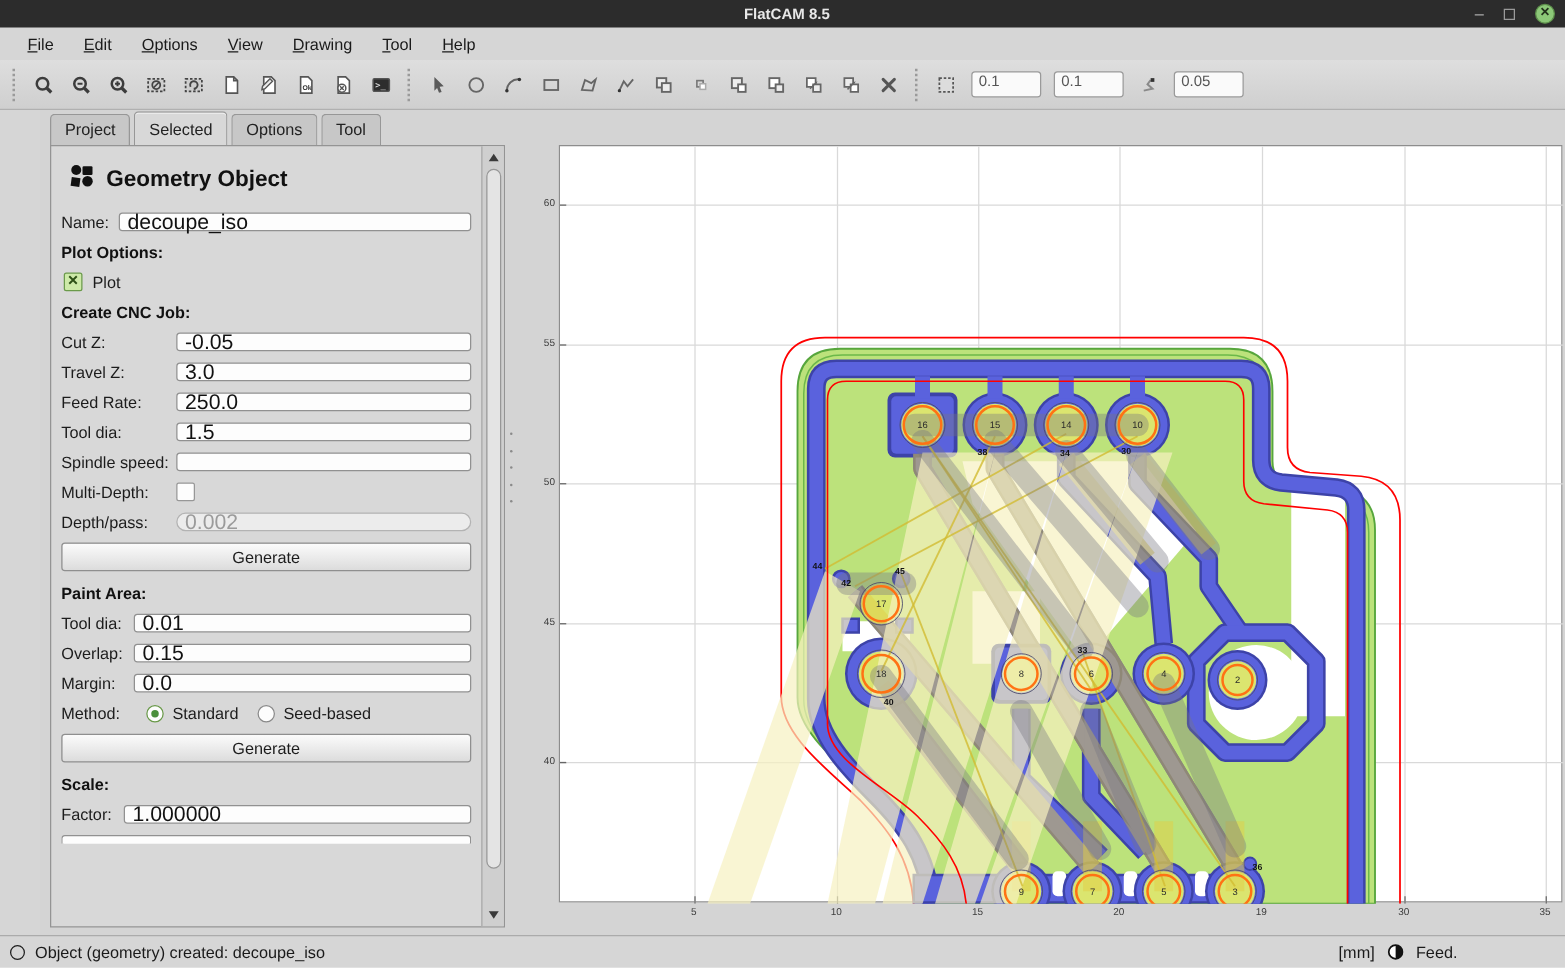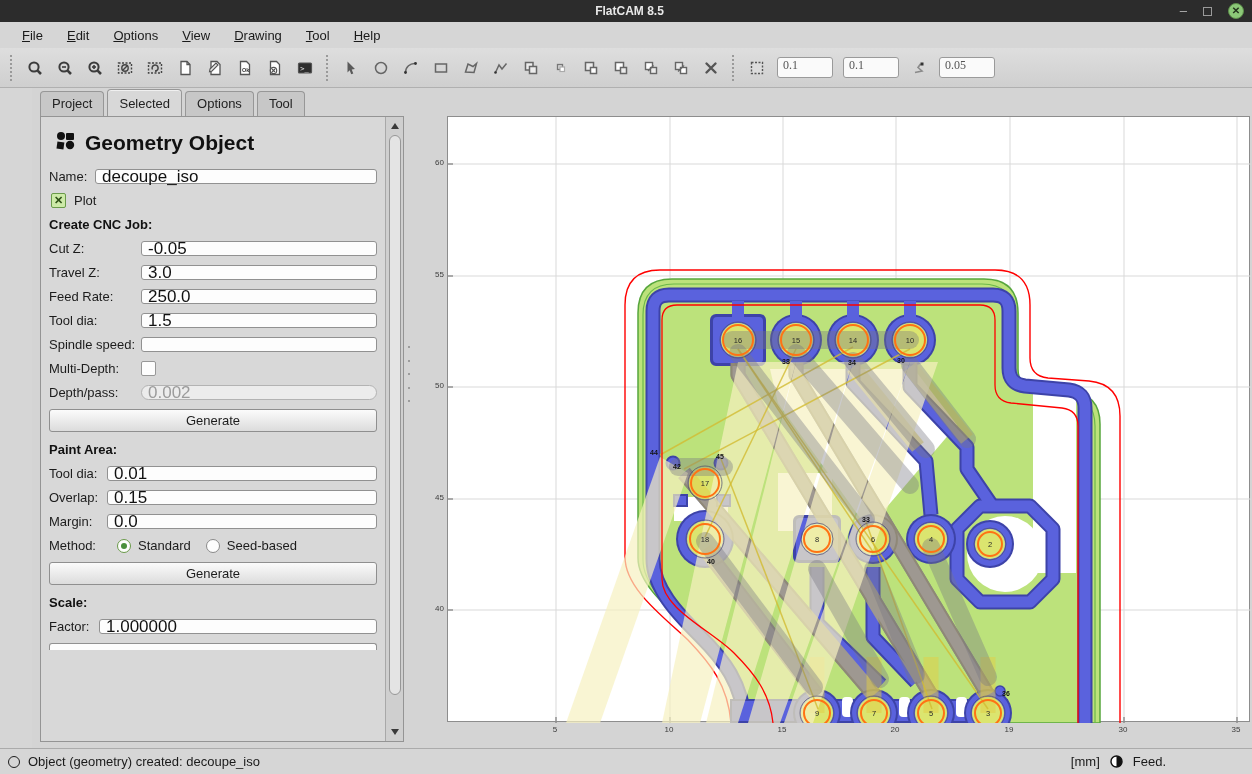--- a/index.html
+++ b/index.html
@@ -20,35 +20,35 @@
   .menubar { height:26px; background:#d6d6d6; display:flex; align-items:center; padding-left:12px; gap:4px; }
   .menu-item { font-size:13px; color:#1a1a1a; padding:3px 10px; }
   .menu-item u { text-decoration:underline; }
 
   
   .toolbar { height:40px; background:linear-gradient(#dedede,#cfcfcf); border-bottom:1px solid #b0b0b0;
              display:flex; align-items:center; padding:0 4px; }
   .tb-sep { width:4px; height:26px; border-left:2px dotted #9a9a9a; margin:0 6px; }
   .tb-btn { width:30px; height:28px; display:flex; align-items:center; justify-content:center; border-radius:3px; }
   .tb-input { width:56px; height:21px; border:1px solid #9a9a9a; border-radius:3px; background:#fafafa;
-              font-size:12px; color:#555; padding:0 5px; font-family:Liberation Serif, serif; margin:0 5px; }
+              font-size:12px; color:#555; padding:0 5px; font-family:Liberation Sans, sans-serif; margin:0 5px; }
 
   
   .content { position:absolute; left:0; top:88px; width:1252px; height:660px; background:#d4d4d4;margin-left:32px; }
   .tabs { position:absolute; left:8px; top:0px; display:flex; align-items:flex-end; height:28px; }
   .tab { font-size:13px; color:#222; background:#c7c7c7; border:1px solid #979797; border-bottom:none;
          border-radius:4px 4px 0 0; padding:4px 11px 5px; margin-right:3px; }
   .tab.active { background:#d8d8d8; padding-top:6px; font-weight:normal; box-shadow:inset 0 1px 0 #f0f0f0; position:relative; z-index:3; }
 
   
   .panel-frame { position:absolute; left:8px; top:28px; width:364px; height:626px; border:1px solid #949494;
                  background:#d8d8d8; display:flex; }
   .panel-scroll { flex:1; padding:6px 8px 0 8px; overflow:hidden; }
   .panel-title-row { display:flex; align-items:center; gap:8px; margin:8px 0 14px 6px; }
-  .panel-title { font-size:21px; font-weight:bold; color:#111; }
+  .panel-title { font-size:18px; font-weight:bold; color:#111; }
   .row { display:flex; align-items:center; margin-bottom:9px; }
   .row label { font-size:13px; color:#1c1c1c; }
   .field { height:15px; border:1px solid #919191; border-radius:3px; background:#fdfdfd; flex:1;
            font-size:17px; color:#111; padding:0 6px; display:flex; align-items:center; }
   .field.disabled { background:#ececec; color:#9b9b9b; border-color:#b3b3b3;border-radius:10px; }
   .sec-header { font-size:13px; font-weight:bold; color:#111; margin:6px 0 9px 0; }
   .gen-btn { height:23px; border:1px solid #8f8f8f; border-radius:3px; background:linear-gradient(#fbfbfb,#dcdcdc);
              font-size:13px; color:#1c1c1c; display:flex; align-items:center; justify-content:center; margin:2px 0 10px 0; }
   .chk { width:15px; height:15px; border:1px solid #6a9a4a; background:#cdeaa8; border-radius:2px; color:#2d5016;
          font-size:11px; line-height:13px; text-align:center; font-weight:bold; }
@@ -293,20 +293,21 @@
               <rect x="2" y="11" width="7" height="7" fill="#111" transform="rotate(8 5 14)"></rect>
                 <circle cx="15" cy="14" r="4.2" fill="#111"></circle>
             </svg>
           </span>
           <span class="panel-title">Geometry Object</span>
         </div>
         <div class="row">
           <label style="width:46px">Name:</label>
           <div class="field">decoupe_iso</div>
         </div>
+        <div class="sec-header">Plot Options:</div>
         <div class="row" style="margin-left:2px">
           <span class="chk">✕</span>
           <label style="margin-left:8px">Plot</label>
         </div>
         <div class="sec-header">Create CNC Job:</div>
         <div id="cnc-rows">
             <div class="row">
               <label style="width: 92px;">Cut Z:</label>
               <div class="field">-0.05</div>
             </div>

